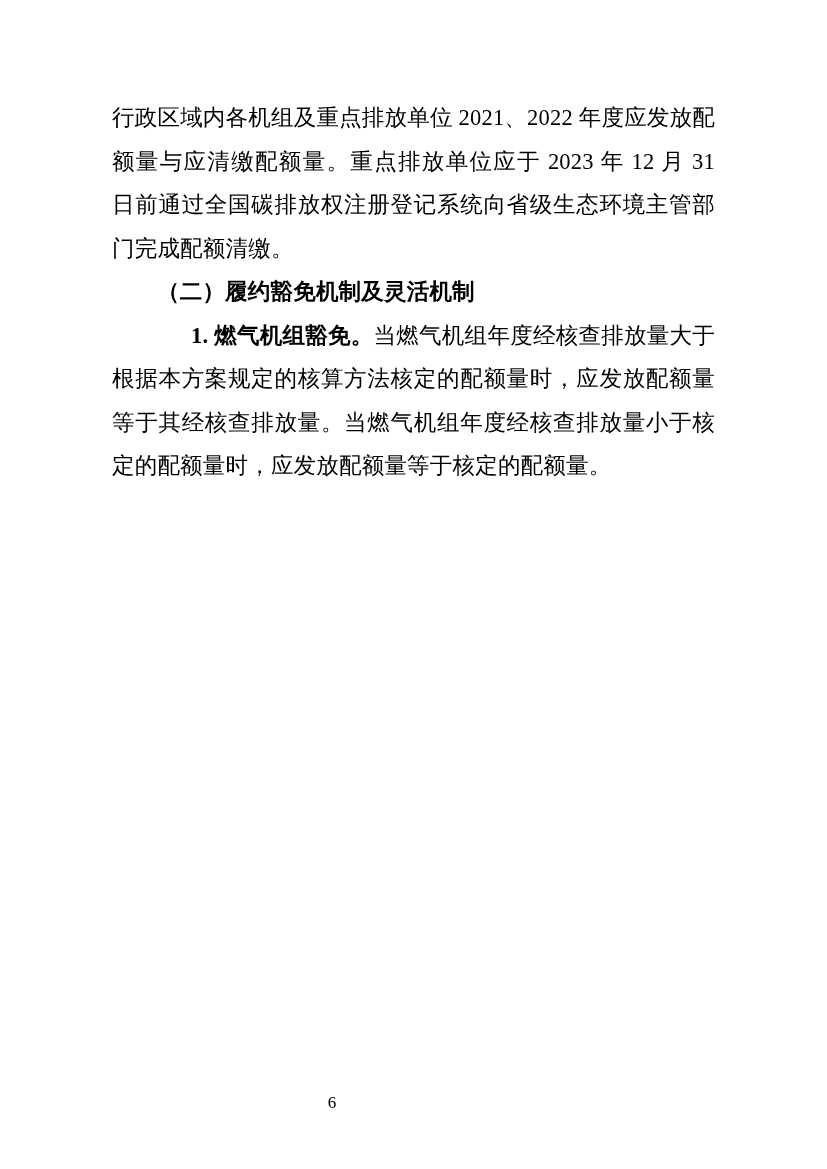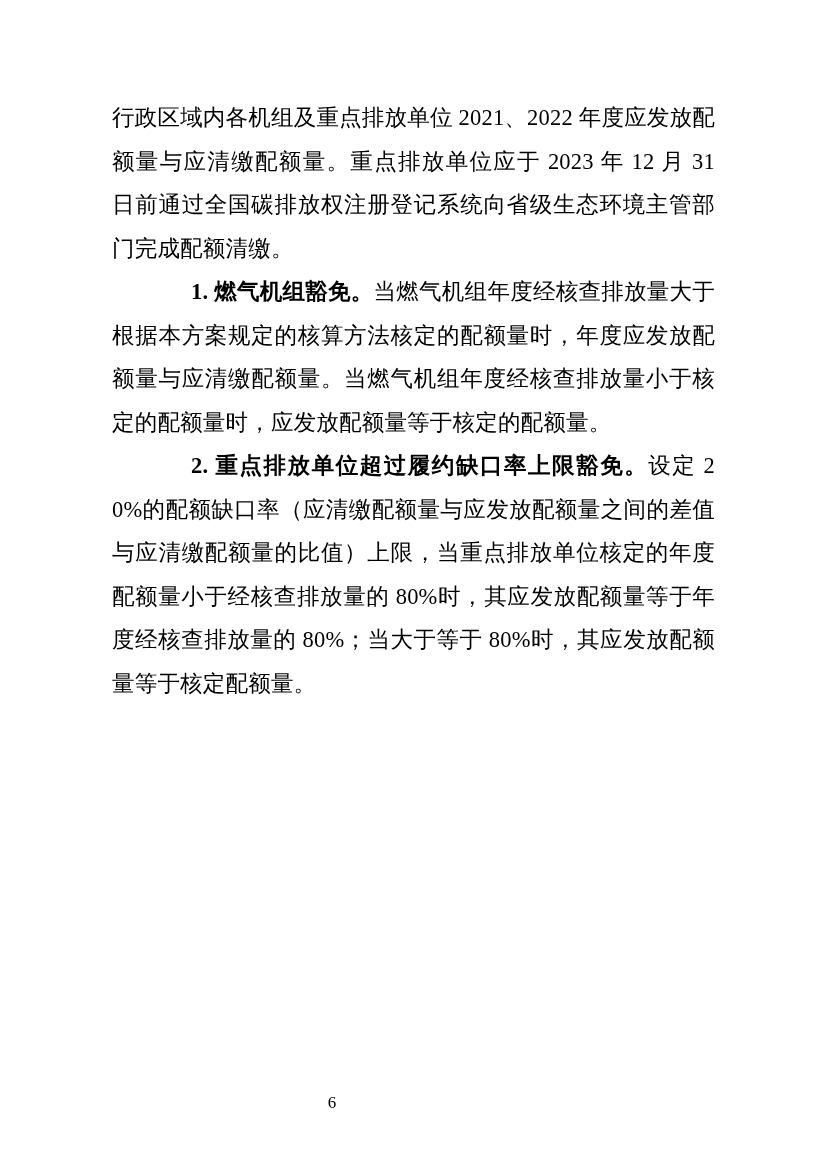--- a/index.html
+++ b/index.html
@@ -57,27 +57,25 @@
   }
 </style>
 </head>
 <body>
 
 <div class="page">
   <div class="doc-body">
 
     <p class="para">行政区域内各机组及重点排放单位 2021、2022 年度应发放配额量与应清缴配额量。重点排放单位应于 2023 年 12 月 31 日前通过全国碳排放权注册登记系统向省级生态环境主管部门完成配额清缴。</p>
 
+    <p class="para indent heading">（二）履约豁免机制及灵活机制</p>
 
     <p class="para indent">
-      <span class="bold">1. 燃气机组豁免。</span><span>当燃气机组年度经核查排放量大于根据本方案规定的核算方法核定的配额量时，年度应发放配额量与应清缴配额量。当燃气机组年度经核查排放量小于核定的配额量时，应发放配额量等于核定的配额量。</span>
+      <span class="bold">1. 燃气机组豁免。</span><span>当燃气机组年度经核查排放量大于根据本方案规定的核算方法核定的配额量时，应发放配额量等于其经核查排放量。当燃气机组年度经核查排放量小于核定的配额量时，应发放配额量等于核定的配额量。</span>
     </p>
 
-    <p class="para indent">
-      <span class="bold">2. 重点排放单位超过履约缺口率上限豁免。</span><span>设定 20%的配额缺口率（应清缴配额量与应发放配额量之间的差值与应清缴配额量的比值）上限，当重点排放单位核定的年度配额量小于经核查排放量的 80%时，其应发放配额量等于年度经核查排放量的 80%；当大于等于 80%时，其应发放配额量等于核定配额量。</span>
-    </p>
 
 
 
   </div>
 
   <div class="page-number">6</div>
 </div>
 
 </body></html>

